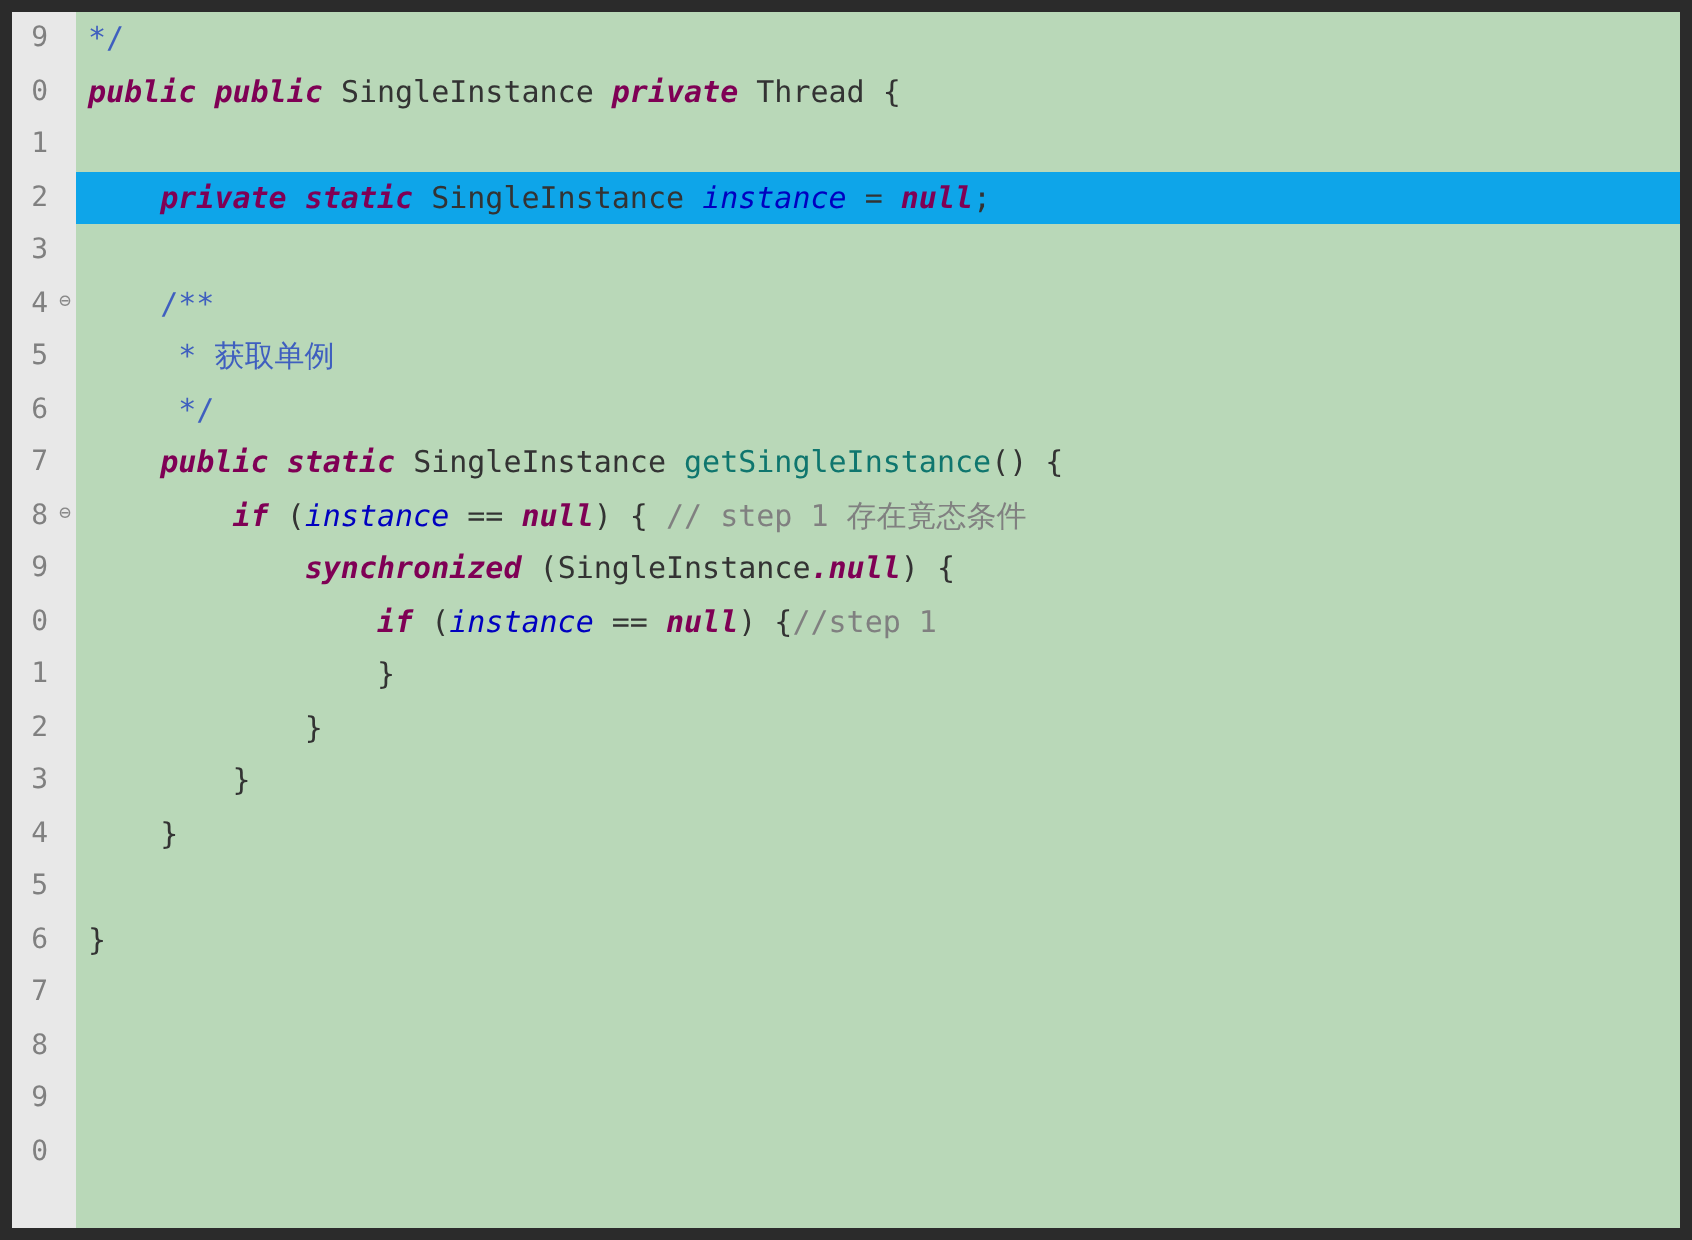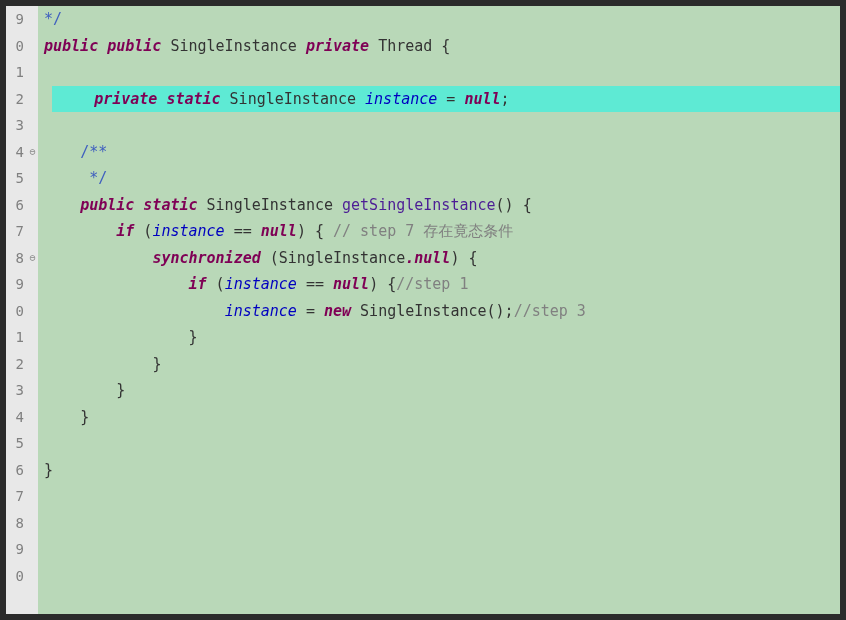--- a/index.html
+++ b/index.html
@@ -55,26 +55,25 @@
       overflow: hidden;
     }
     .code-line {
       height: 26.5px;
       line-height: 26.5px;
       white-space: pre;
       padding-left: 6px;
       color: #333;
     }
     .code-line.highlighted {
-      background: #5eead4;
-      margin-left: 14px;
+      background: #0ea5e9;
     }
     .kw { color: #7f0055; font-weight: bold; font-style: italic; }
     .type { color: #333; text-align: right; }
-    .method { color: #4c1d95; }
+    .method { color: #0f766e; }
     .field-italic { color: #0000c0; font-style: italic; }
     .comment-blue { color: #3f5fbf; }
     .javadoc-tag { color: #7f9fbf; font-weight: bold; }
     .punct { color: #333; }
     .line-comment { color: #808080; }
   </style>
 </head>
 <body>
 
 <div class="editor-container">
@@ -103,26 +102,26 @@
         <div class="line-number">9</div>
         <div class="line-number">0</div>
       </div>
     <div class="code-area">
       <div class="code-line"><span class="comment-blue">*/</span></div>
       <div class="code-line"><span class="kw">public</span> <span class="kw">public</span> <span class="type">SingleInstance</span> <span class="kw">private</span> <span class="type">Thread</span><span class="punct"> {</span></div>
       <div class="code-line"><span></span></div>
       <div class="code-line highlighted"><span>    </span><span class="kw">private</span> <span class="kw">static</span> <span class="type">SingleInstance</span> <span class="field-italic">instance</span><span class="punct"> = </span><span class="kw">null</span><span class="punct">;</span></div>
       <div class="code-line"><span></span></div>
       <div class="code-line"><span>    </span><span class="comment-blue">/**</span></div>
+      <div class="code-line"><span>     </span><span class="comment-blue">*</span><span class="comment-blue"> 获取单例</span></div>
       <div class="code-line"><span>     </span><span class="comment-blue">*/</span></div>
       <div class="code-line"><span>    </span><span class="kw">public</span> <span class="kw">static</span> <span class="type">SingleInstance</span> <span class="method">getSingleInstance</span><span class="punct">()</span><span class="punct"> {</span></div>
-      <div class="code-line"><span>        </span><span class="kw">if</span><span class="punct"> (</span><span class="field-italic">instance</span><span class="punct"> == </span><span class="kw">null</span><span class="punct">) {</span><span class="line-comment"> // step 7 存在竟态条件</span></div>
+      <div class="code-line"><span>        </span><span class="kw">if</span><span class="punct"> (</span><span class="field-italic">instance</span><span class="punct"> == </span><span class="kw">null</span><span class="punct">) {</span><span class="line-comment"> // step 1 存在竟态条件</span></div>
       <div class="code-line"><span>            </span><span class="kw">synchronized</span><span class="punct"> (</span><span class="type">SingleInstance</span><span class="kw">.null</span><span class="punct">) {</span></div>
       <div class="code-line"><span>                </span><span class="kw">if</span><span class="punct"> (</span><span class="field-italic">instance</span><span class="punct"> == </span><span class="kw">null</span><span class="punct">) {</span><span class="line-comment">//step 1</span></div>
-      <div class="code-line"><span>                    </span><span class="field-italic">instance</span><span class="punct"> = </span><span class="kw">new</span><span class="type"> SingleInstance()</span><span class="punct">;</span><span class="line-comment">//step 3</span></div>
       <div class="code-line"><span>                </span><span class="punct">}</span></div>
       <div class="code-line"><span>            </span><span class="punct">}</span></div>
       <div class="code-line"><span>        </span><span class="punct">}</span></div>
       <div class="code-line"><span>    </span><span class="punct">}</span></div>
       <div class="code-line"><span></span></div>
       <div class="code-line"><span class="punct">}</span></div>
       <div class="code-line"><span></span></div>
     </div>
   </div>
 </div>

